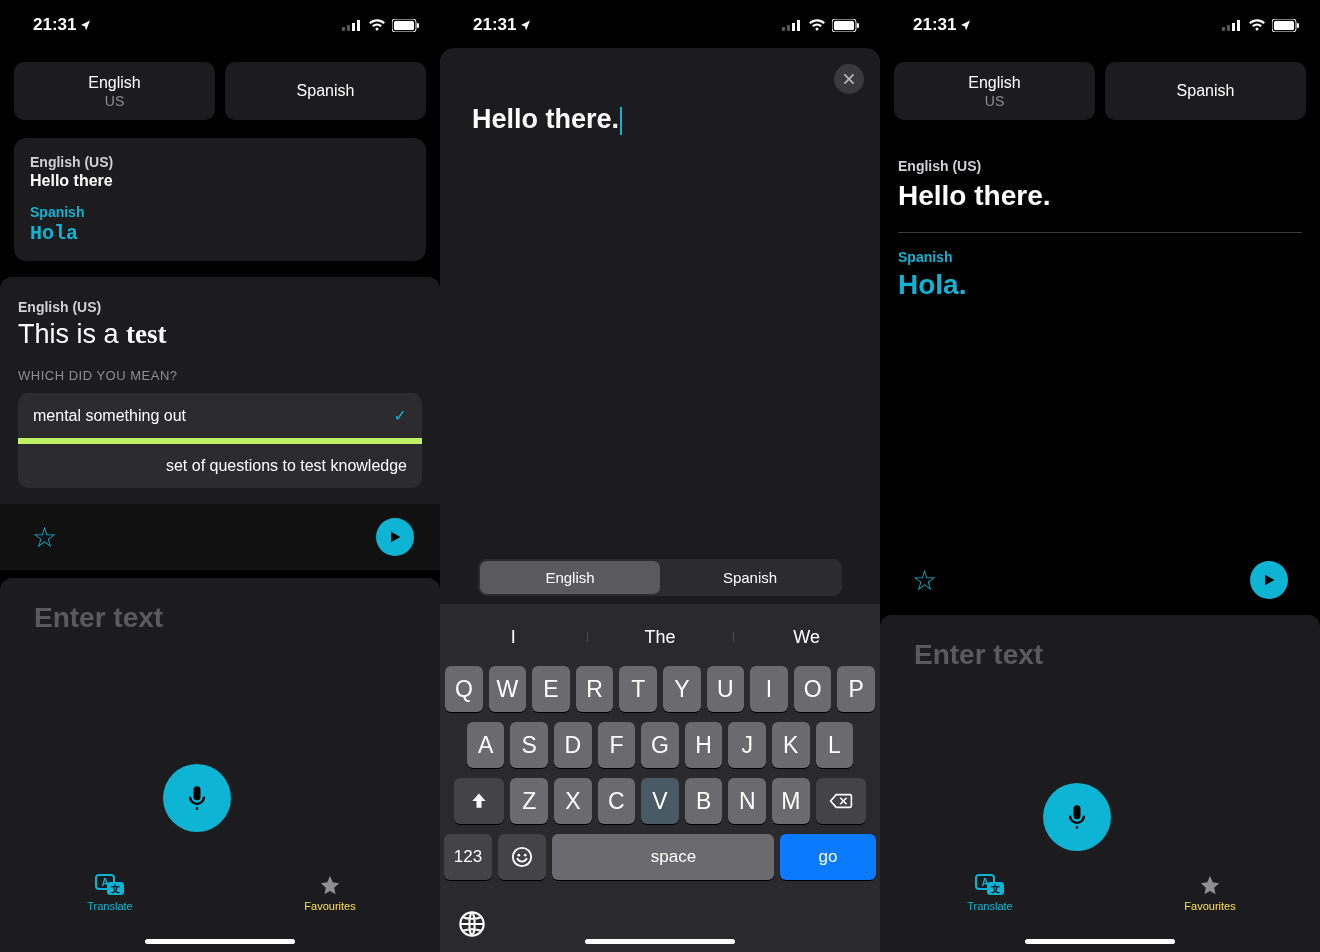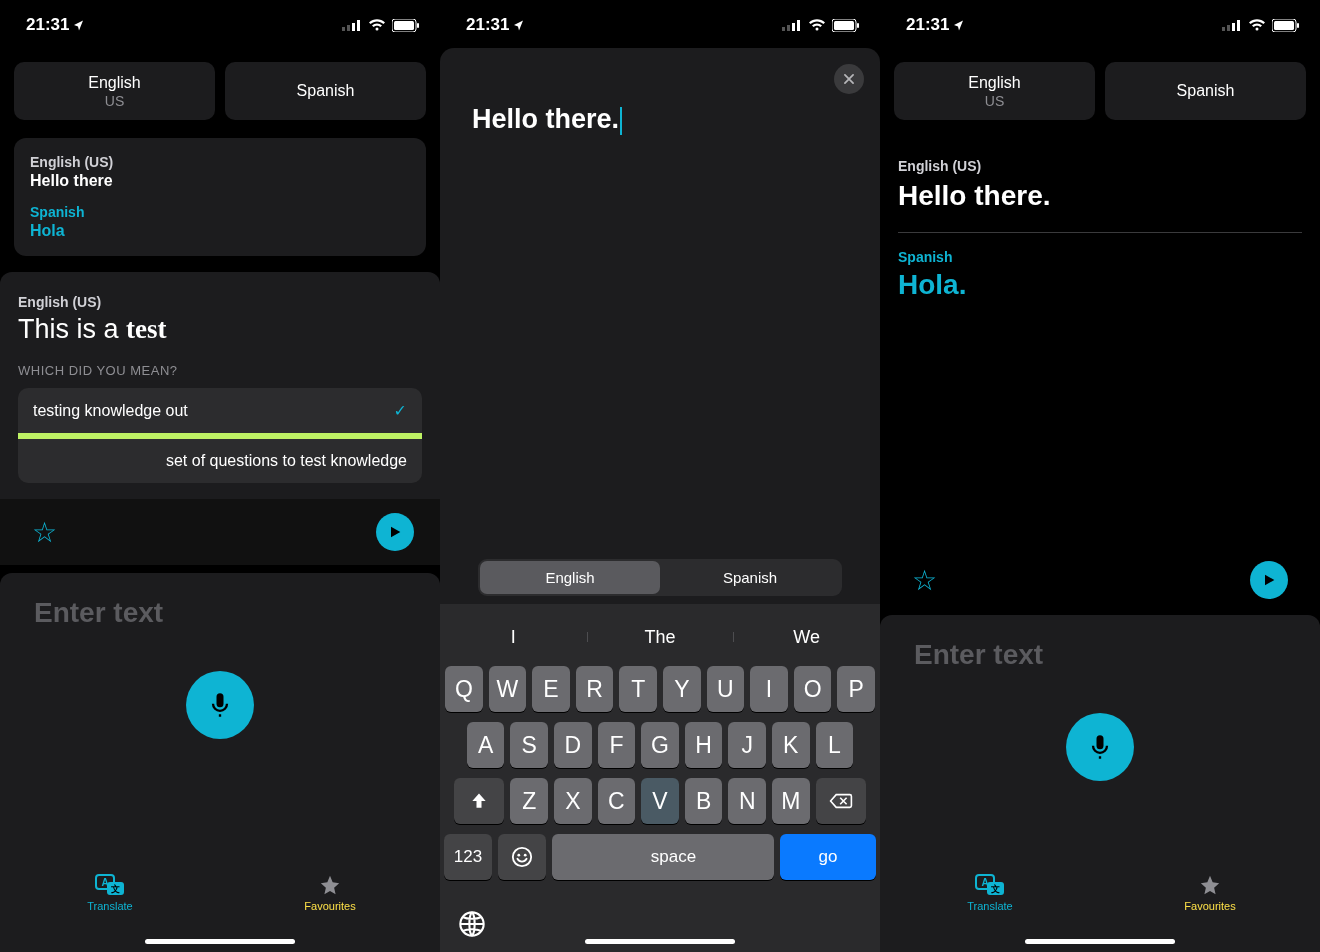--- a/index.html
+++ b/index.html
@@ -1,51 +1,51 @@
 <!DOCTYPE html>
 <html><head>
 <meta charset="utf-8">
 <style>
   * { box-sizing: border-box; margin: 0; padding: 0; font-family: -apple-system, BlinkMacSystemFont, "Segoe UI", Helvetica, Arial, sans-serif; }
   body { background: #000; width: 1320px; height: 952px; display: flex; overflow: hidden; }
   .phone { width: 440px; height: 952px; background: #000; position: relative; display: flex; flex-direction: column; }
   .phone + .phone { }
   
-  .status-bar { height: 50px; display: flex; justify-content: space-between; align-items: center; padding: 0 20px 0 26px; color: #fff; }
+  .status-bar { height: 50px; display: flex; justify-content: space-between; align-items: center; padding: 0 20px 0 33px; color: #fff; }
   .status-left { font-size: 17px; font-weight: 600; display:flex; align-items:center; gap:4px;}
   .status-right { display: flex; align-items: center; gap: 6px; }
   .status-right svg { display:block; }
   
   .lang-row { display: flex; gap: 10px; padding: 12px 14px 10px 14px; }
   .lang-btn { flex: 1; background: #1c1c1e; border-radius: 10px; height: 58px; display: flex; flex-direction: column; align-items: center; justify-content: center; color: #fff; }
   .lang-btn .main { font-size: 16px; font-weight: 500; }
   .lang-btn .sub { font-size: 14px; color: #8e8e93; margin-top: 1px; }
   
   .card { background: #1c1c1e; border-radius: 12px; margin: 8px 14px; padding: 16px; }
   .card-dim { background: #1c1c1e; }
   .label-small { font-size: 14px; color: #d1d1d6; font-weight: 600; }
   .label-text { font-size: 16px; color: #fff; font-weight: 700; margin-top: 2px; }
   .label-accent-small { font-size: 14px; color: #0eb4d3; font-weight: 600; margin-top: 14px; }
-  .label-accent { font-size: 16px; color: #0eb4d3; font-weight: 700; margin-top: 2px; }
+  .label-accent { font-size: 20px; color: #0eb4d3; font-weight: 700; margin-top: 2px; font-family: Liberation Mono, monospace; }
   
   .bigcard { background: #1c1c1e; border-radius: 12px 12px 0 0; margin-top:8px; padding: 22px 18px 16px 18px; position:relative; }
   .bigcard .src-lbl { font-size: 14px; color: #d1d1d6; font-weight: 600; }
   .bigcard .src-text { font-size: 27px; color: #fff; font-weight: 400; margin-top: 4px; }
   .bigcard .src-text .bold { font-weight: 800; font-family: Liberation Serif, serif; }
   .which { font-size: 13px; letter-spacing: 0.5px; color: #8e8e93; margin-top: 18px; }
   .options { margin-top: 10px; background: #2c2c2e; border-radius: 10px; overflow: hidden; }
   .option { display: flex; align-items: center; justify-content: space-between; padding: 13px 15px; color: #fff; font-size: 16px; }
   .option + .option { border-top: 6px solid #bef264; justify-content: flex-end; }
   .check { color: #0eb4d3; font-size: 16px; }
   .action-row { display: flex; align-items: center; justify-content: space-between; padding: 14px 26px 14px 32px; background: #111111; }
   .star { color: #0eb4d3; font-size: 28px; }
   .play-btn { width: 38px; height: 38px; background: #0eb4d3; border-radius: 50%; display:flex; align-items:center; justify-content:center; }
   .play-btn svg { fill:#000; }
   
-  .enter-panel { background: #1c1c1e; border-radius: 12px 12px 0 0; margin: 12px 0 0 0; flex:1; display:flex; flex-direction:column; align-items:center; padding: 24px 18px 0 18px; position:relative; }
+  .enter-panel { background: #1c1c1e; border-radius: 12px 12px 0 0; margin: 12px 0 0 0; flex:1; display:flex; flex-direction:row; align-items:center; padding: 24px 18px 0 18px; position:relative; }
   .enter-placeholder { font-size: 28px; font-weight: 800; color: #5b5b5f; align-self:flex-start; margin-left: 16px; }
   .mic-btn { width: 68px; height: 68px; border-radius: 50%; background: #0eb4d3; display:flex; align-items:center; justify-content:center; margin-top: 42px; }
   .mic-btn svg { fill:#000; }
   
   .tabbar { position: absolute; bottom: 0; left:0; right:0; height: 96px; display:flex;  }
   .tabbar .tab { flex:1; display:flex; flex-direction:column; align-items:center; justify-content:center; gap:4px; padding-bottom:22px; }
   .tab .t-lbl { font-size: 11px; }
   .tab.active { color: #0eb4d3; }
   .tab.inactive { color:#fde047; }
   .home-ind { position:absolute; bottom: 8px; left:50%; transform:translateX(-50%); width: 150px; height:5px; background:#fff; border-radius: 3px;}
@@ -133,21 +133,21 @@
     <div class="label-accent-small">Spanish</div>
     <div class="label-accent">Hola</div>
   </div>
 
   <div class="bigcard" style="flex:0;">
     <div class="src-lbl">English (US)</div>
     <div class="src-text"><span>This is a </span><span class="bold">test</span></div>
     <div class="which">WHICH DID YOU MEAN?</div>
     <div class="options">
       <div class="option">
-        <span>testing knowledge out</span>
+        <span>mental something out</span>
         <span class="check">✓</span>
       </div>
       <div class="option">
         <span>set of questions to test knowledge</span>
       </div>
     </div>
   </div>
   <div class="action-row">
     <div class="star">☆</div>
     <div class="play-btn">

